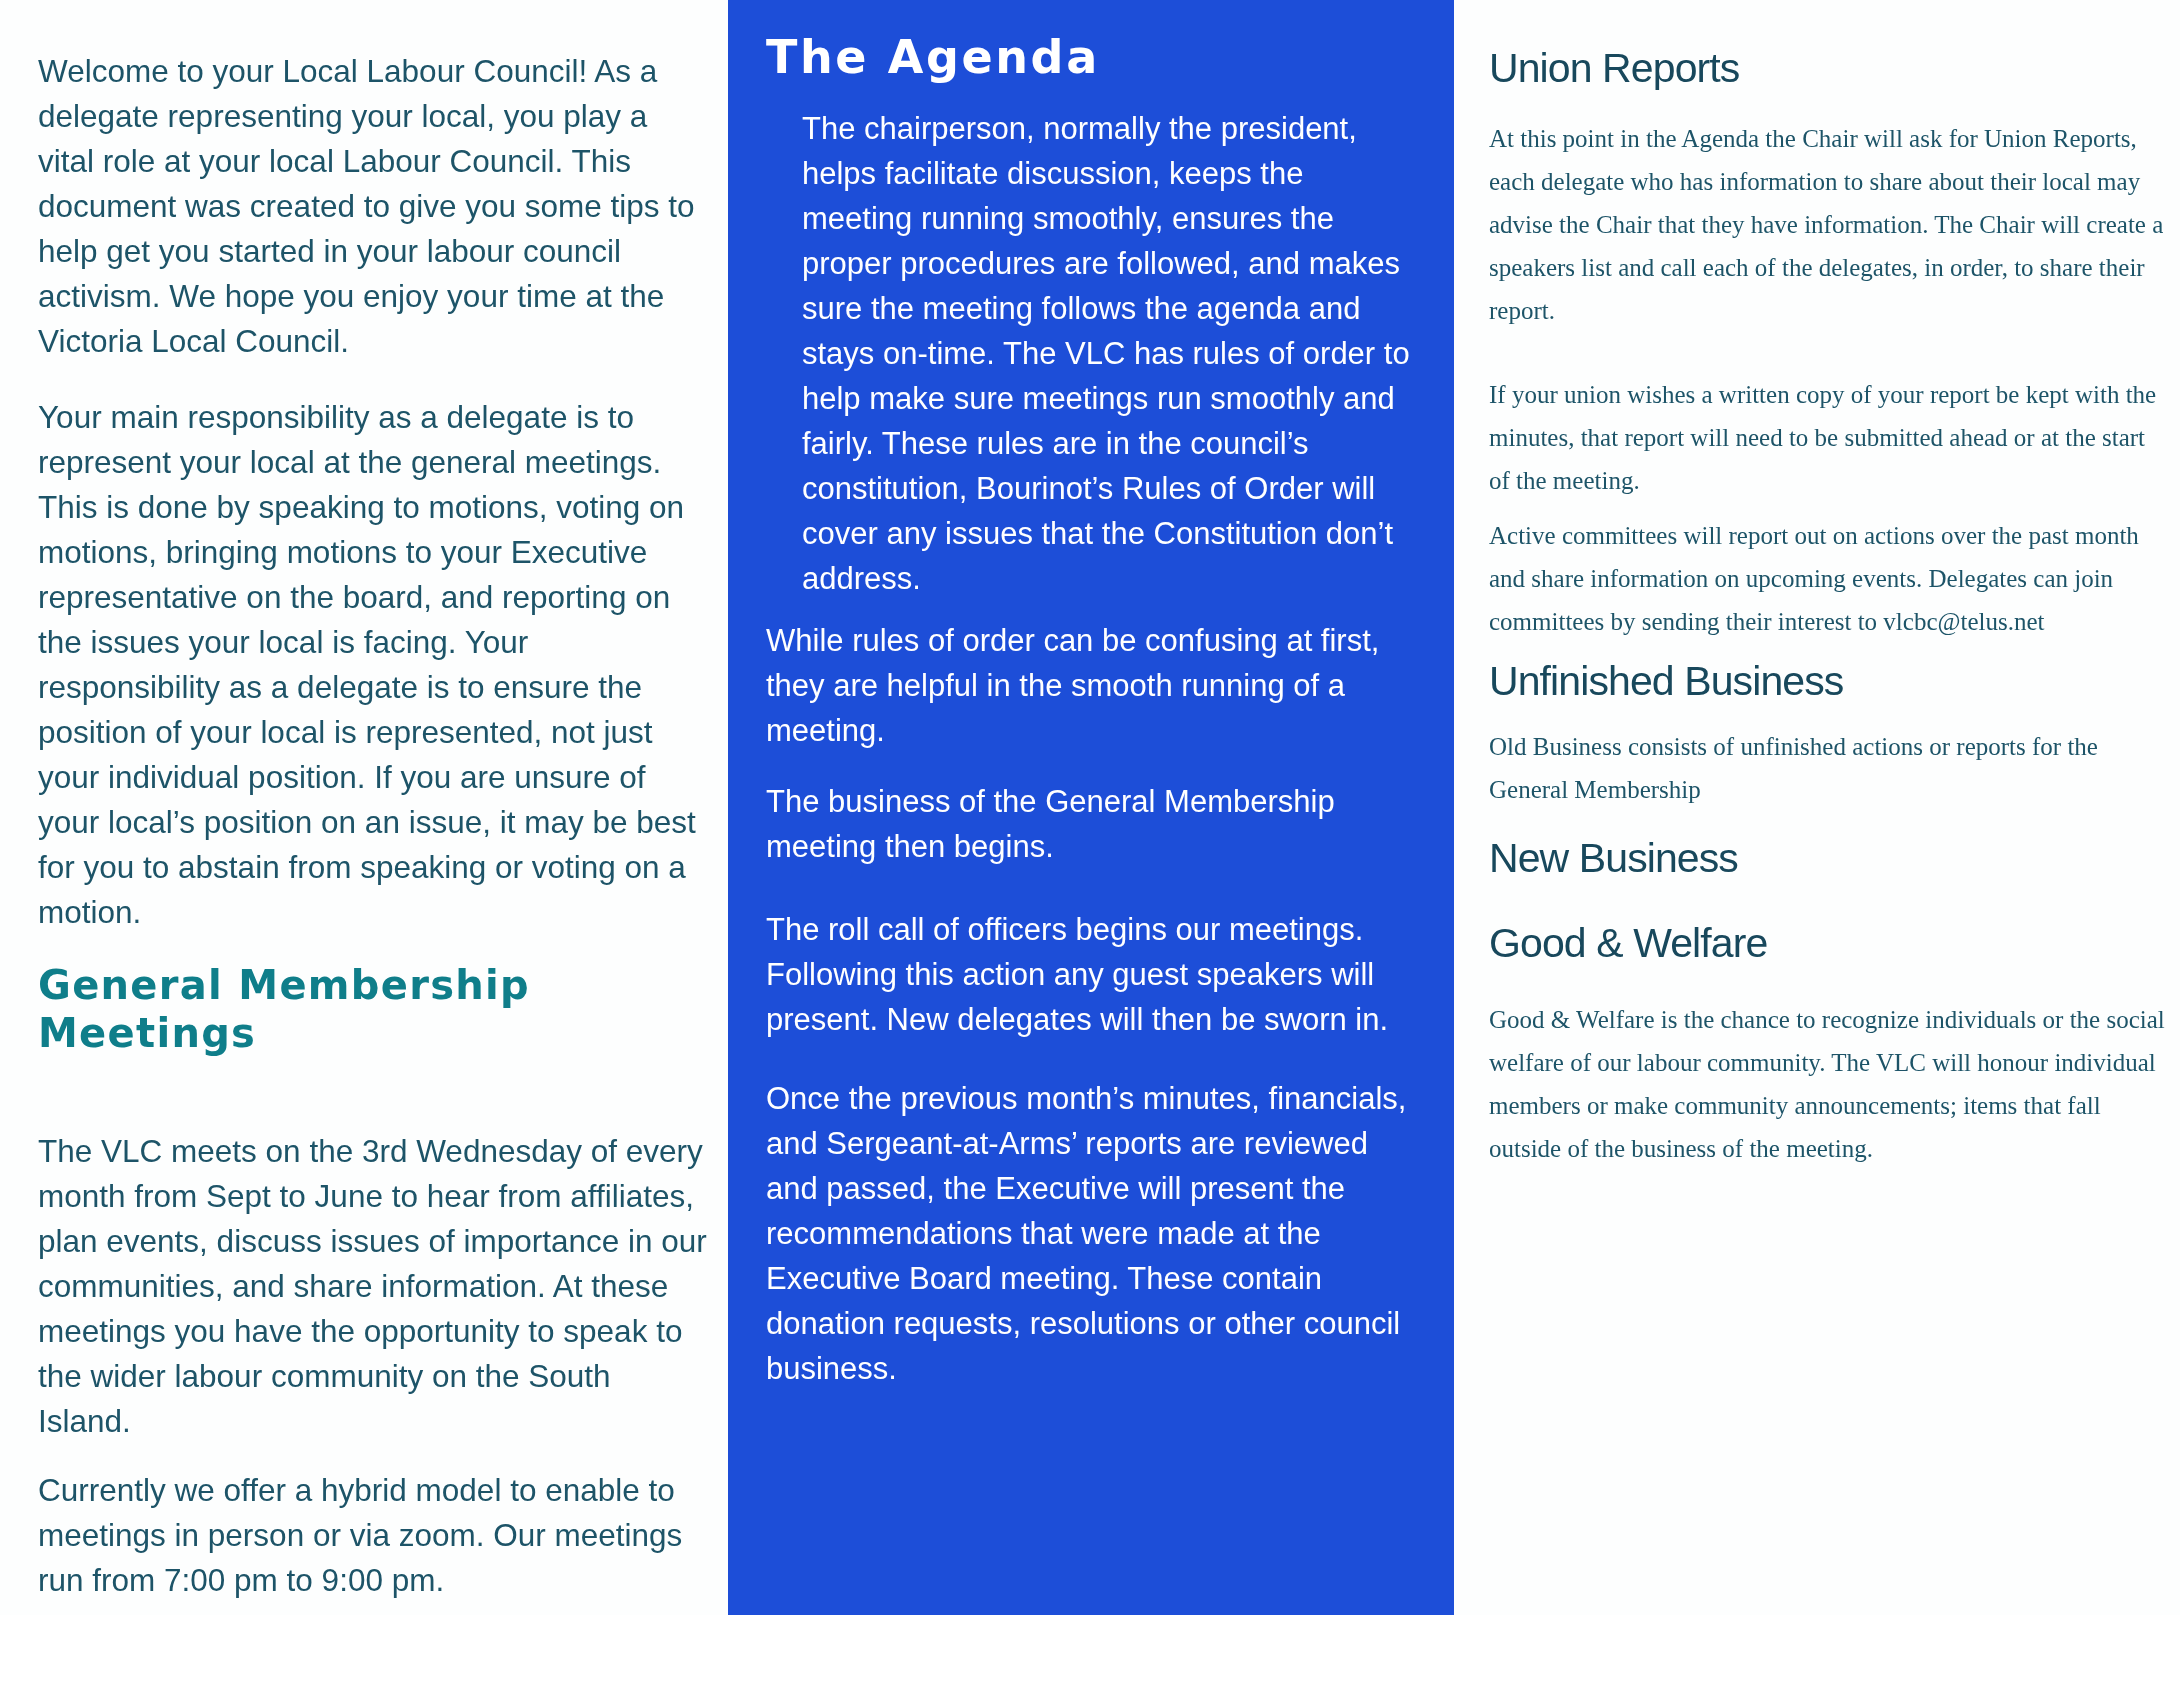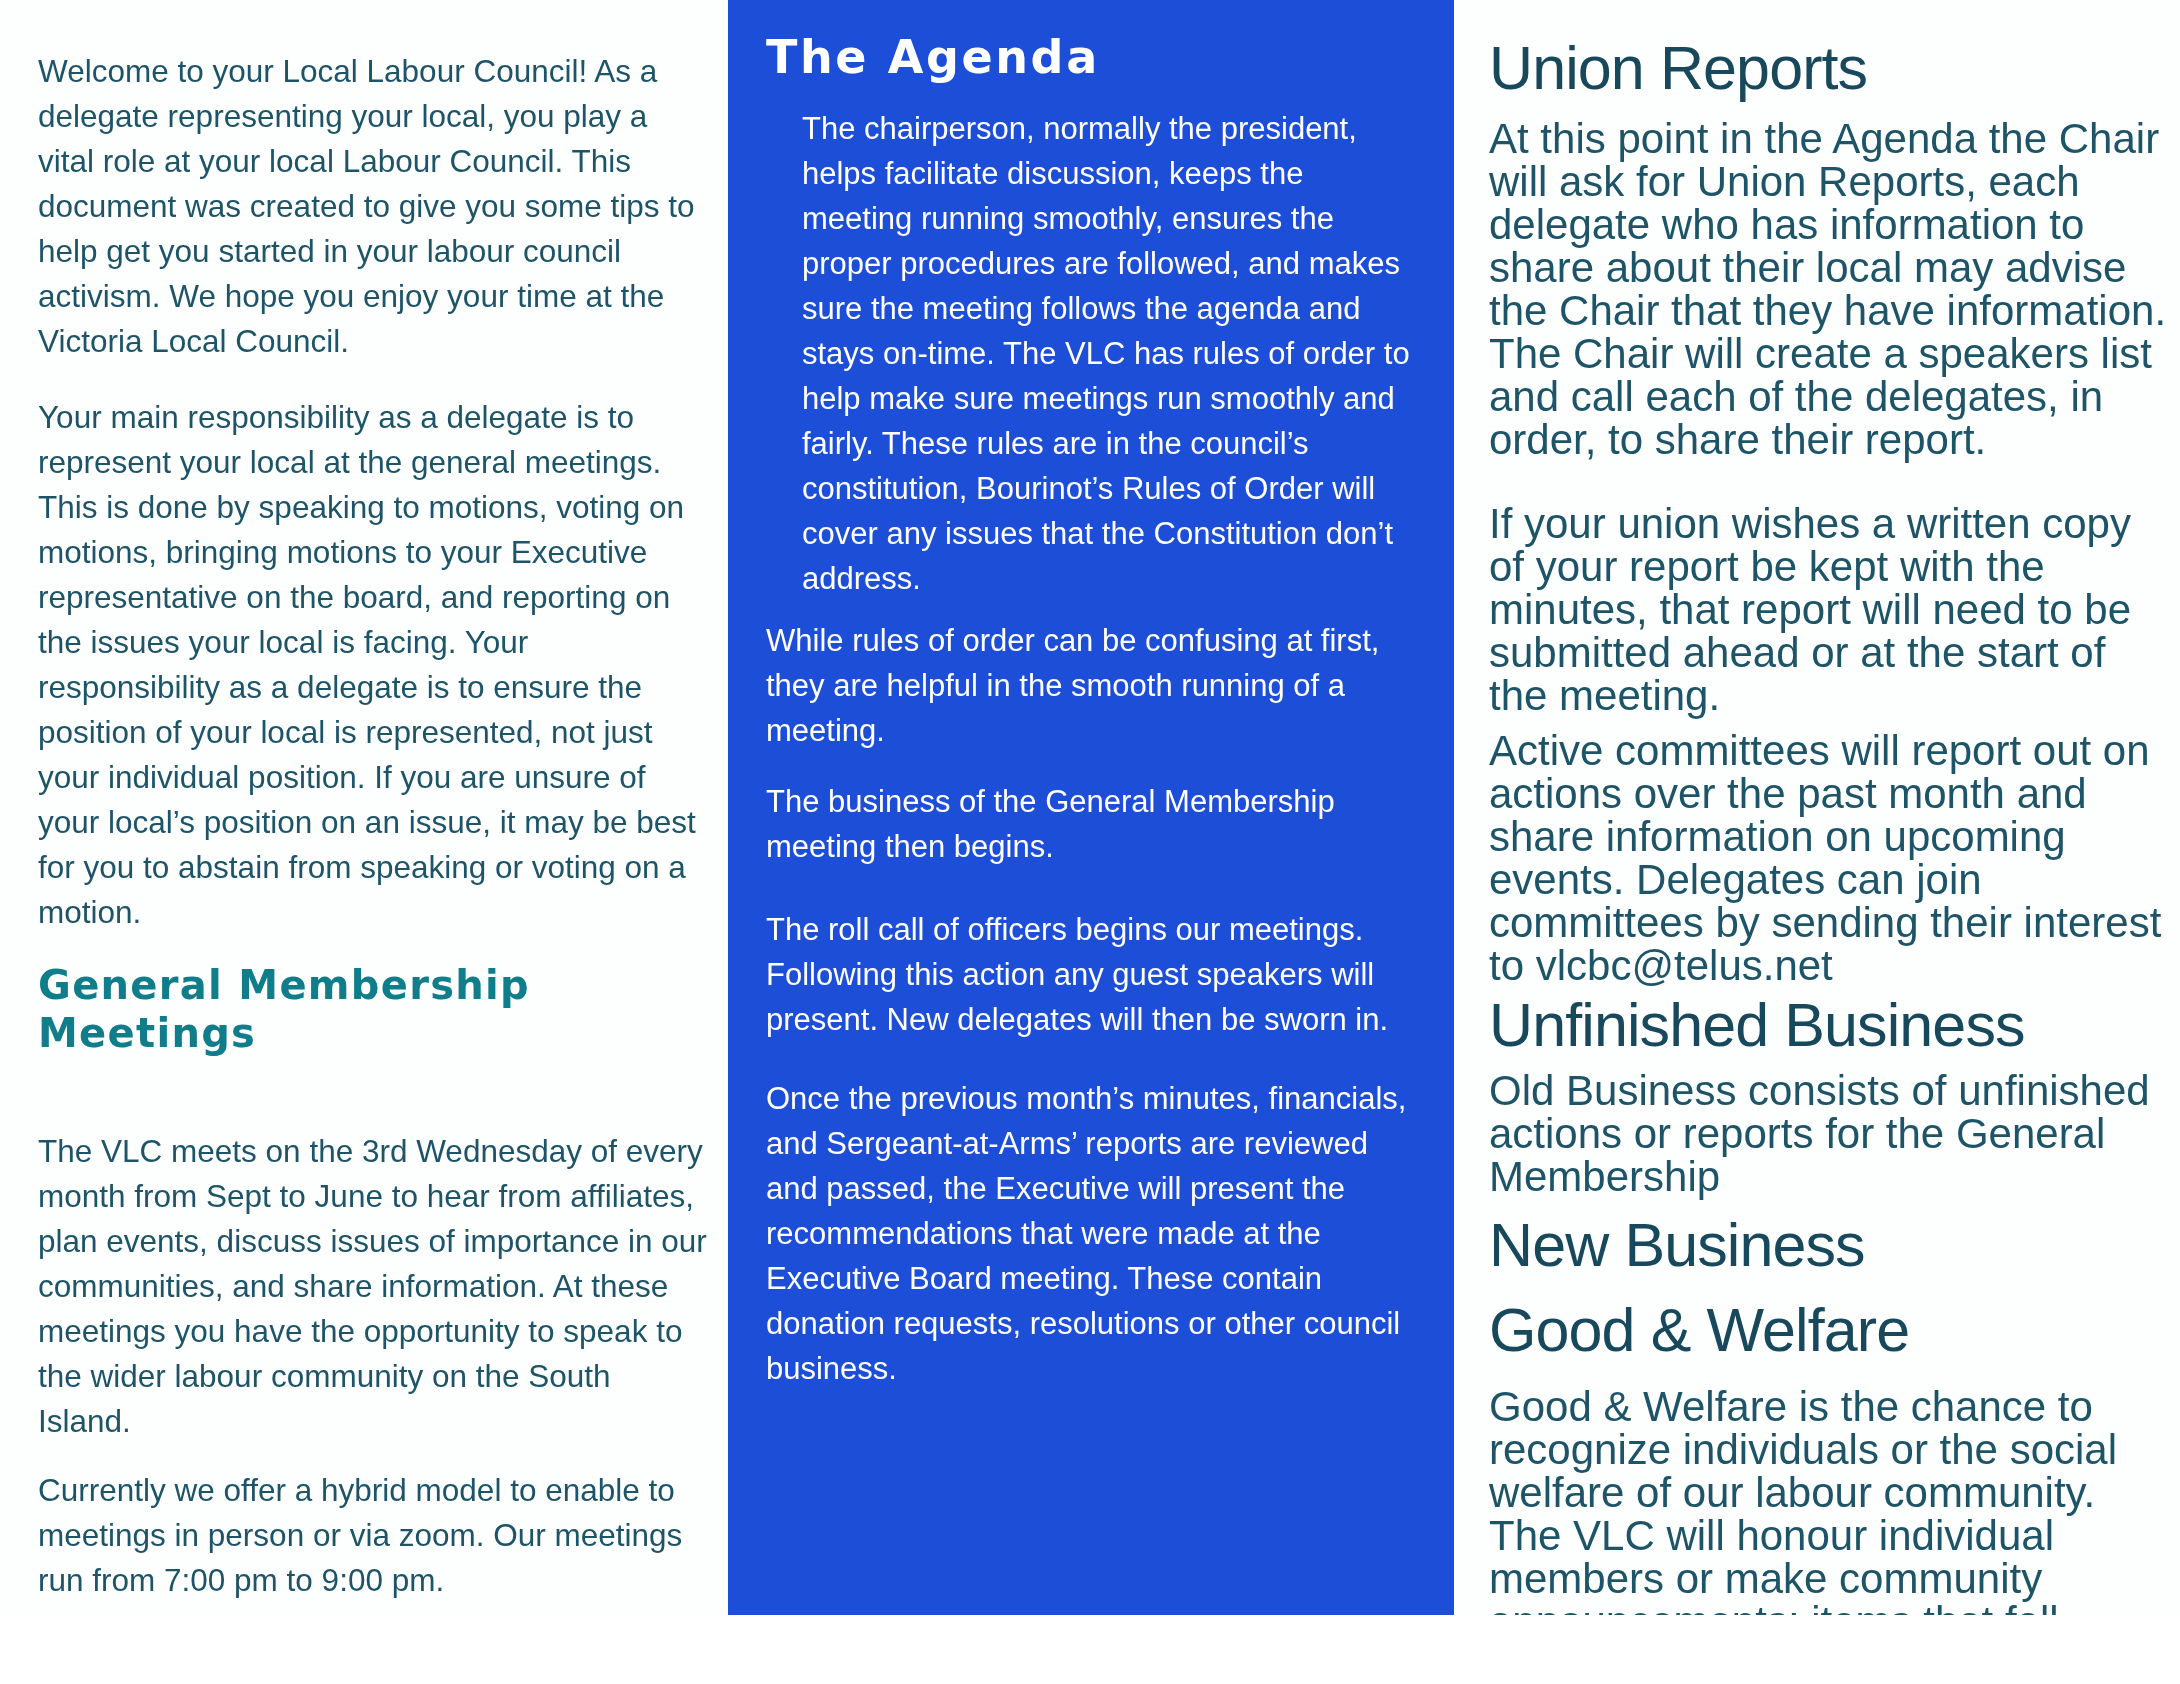--- a/index.html
+++ b/index.html
@@ -37,22 +37,23 @@
     line-height: 45px;
     color: #1d5468;
     margin: 0;
   }
   .panel-middle .body-text {
     color: #ffffff;
     font-size: 31px;
     line-height: 45px;
   }
   .col-right .body-text {
-    font-size: 42px;
+    font-size: 25px;
     line-height: 43px;
+    font-family: Liberation Serif, serif;
   }
   .display-heading {
     font-family: "DejaVu Sans", sans-serif;
     font-weight: 700;
     margin: 0;
   }
   .heading-left {
     font-size: 40px;
     line-height: 48px;
     letter-spacing: 1.3px;
@@ -60,21 +61,21 @@
   }
   .heading-agenda {
     font-size: 46px;
     line-height: 55px;
     letter-spacing: 2.6px;
     color: #ffffff;
   }
   .heading-right {
     font-family: "Liberation Sans", sans-serif;
     font-weight: 400;
-    font-size: 61px;
+    font-size: 41px;
     line-height: 68px;
     letter-spacing: -0.9px;
     color: #18485c;
     margin: 0;
   }
   
   .l-p1 { margin-top: 49px; }
   .l-p2 { margin-top: 31px; }
   .l-h  { margin-top: 25.6px; }
   .l-p3 { margin-top: 72px; }

